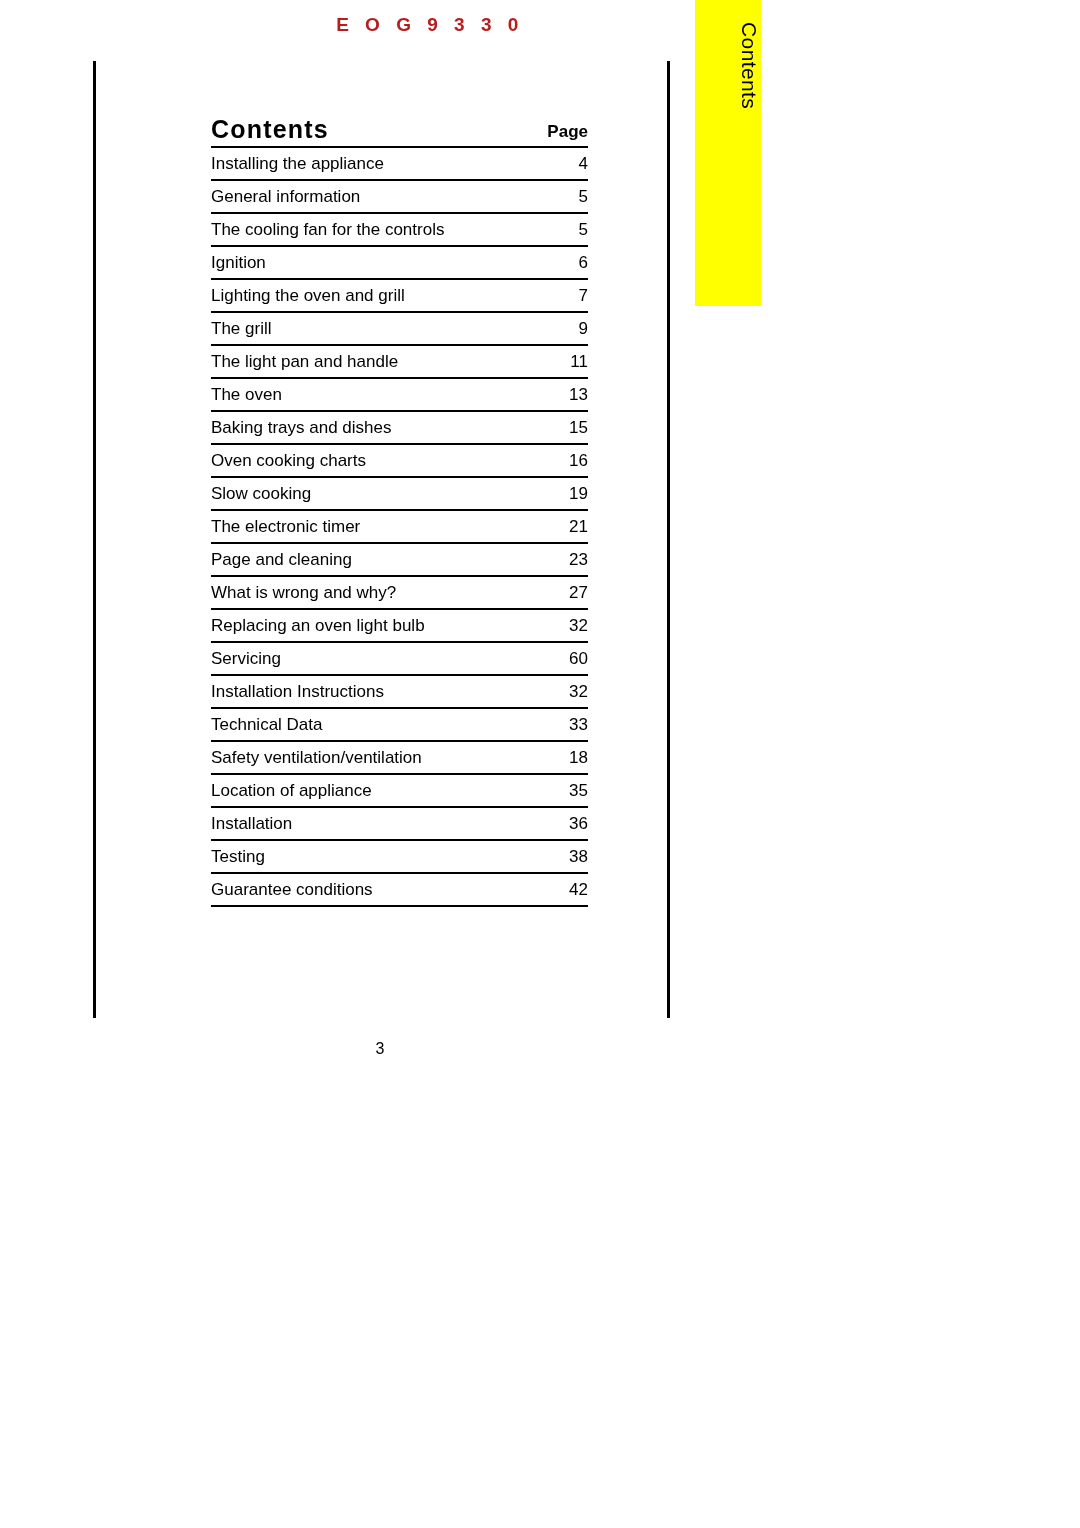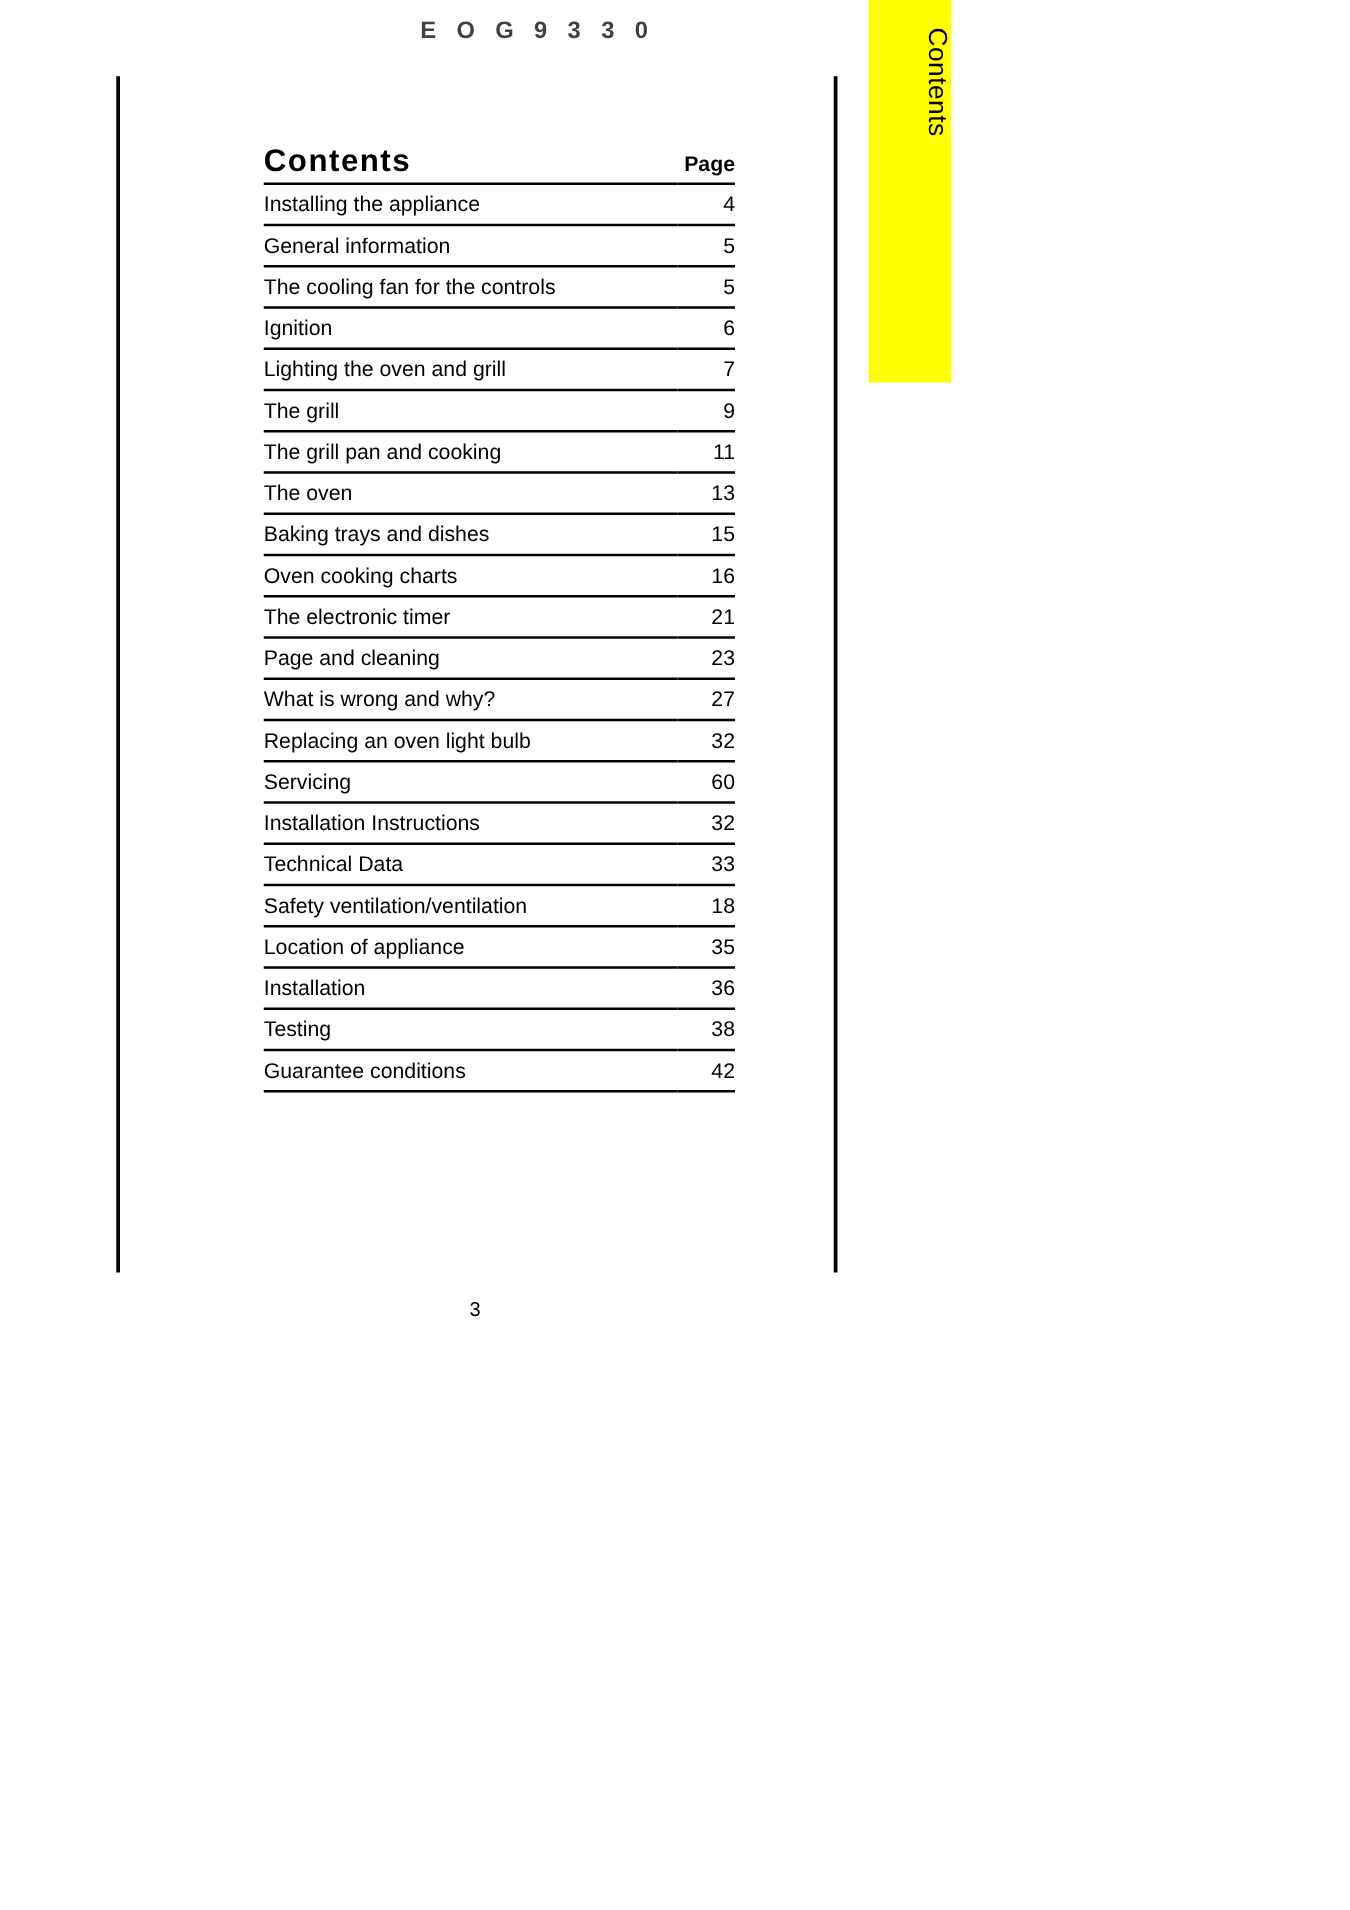--- a/index.html
+++ b/index.html
@@ -24,21 +24,21 @@
   
   .doc-header {
     position: absolute;
     top: 14px;
     left: 0;
     width: 860px;
     text-align: center;
     font-size: 19px;
     font-weight: bold;
     letter-spacing: 5.5px;
-    color: #404040;
+    color: #b91c1c;
   }
 
   
   .rule-left {
     position: absolute;
     left: 93px;
     top: 61px;
     width: 3px;
     height: 957px;
     background: #000;
@@ -181,34 +181,38 @@
           </tr>
           <tr>
             <td class="toc-entry">Lighting the oven and grill</td>
             <td class="toc-page">7</td>
           </tr>
           <tr>
             <td class="toc-entry">The grill</td>
             <td class="toc-page">9</td>
           </tr>
           <tr>
-            <td class="toc-entry">The grill pan and cooking</td>
+            <td class="toc-entry">The light pan and handle</td>
             <td class="toc-page">11</td>
           </tr>
           <tr>
             <td class="toc-entry">The oven</td>
             <td class="toc-page">13</td>
           </tr>
           <tr>
             <td class="toc-entry">Baking trays and dishes</td>
             <td class="toc-page">15</td>
           </tr>
           <tr>
             <td class="toc-entry">Oven cooking charts</td>
             <td class="toc-page">16</td>
+          </tr>
+          <tr>
+            <td class="toc-entry">Slow cooking</td>
+            <td class="toc-page">19</td>
           </tr>
           <tr>
             <td class="toc-entry">The electronic timer</td>
             <td class="toc-page">21</td>
           </tr>
           <tr>
             <td class="toc-entry">Page and cleaning</td>
             <td class="toc-page">23</td>
           </tr>
           <tr>

